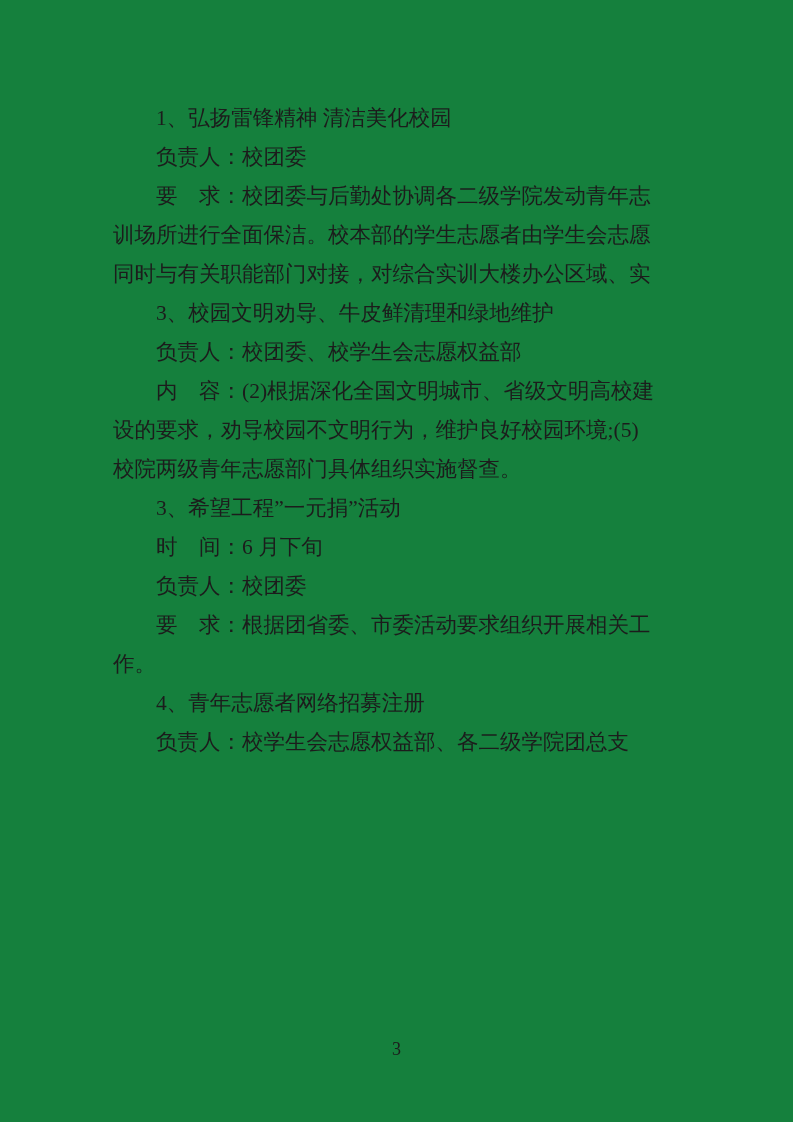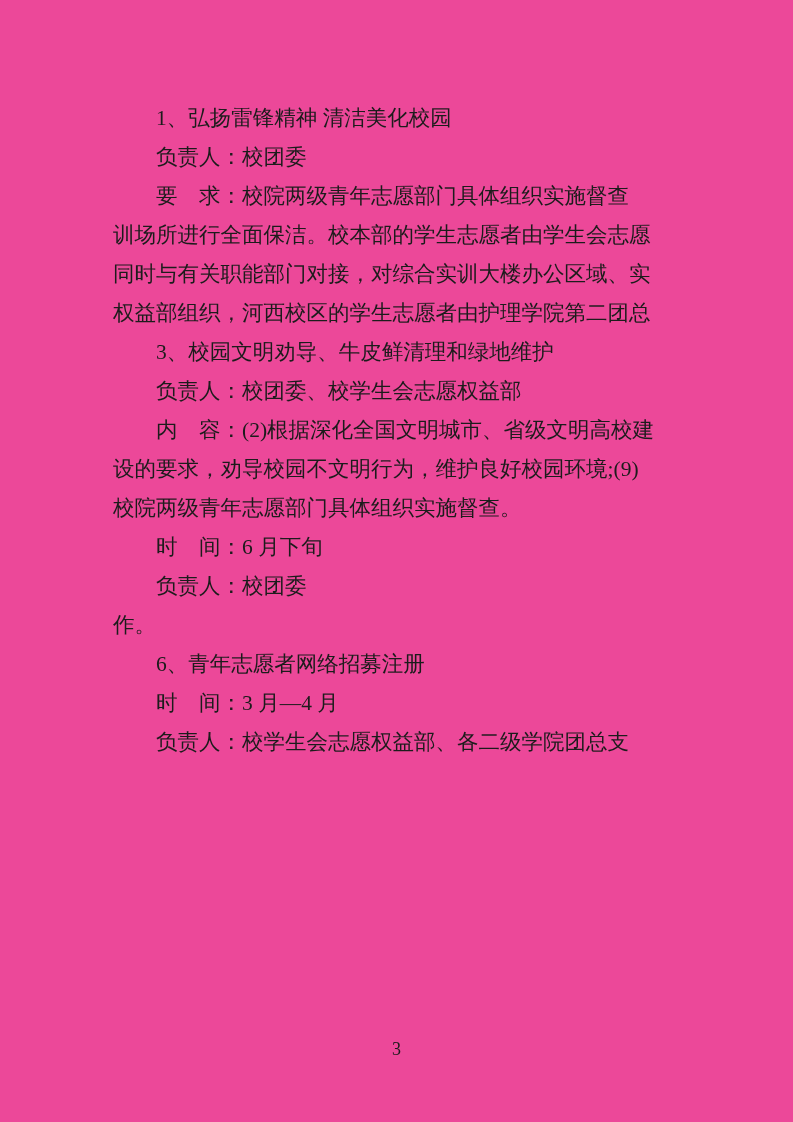--- a/index.html
+++ b/index.html
@@ -4,21 +4,21 @@
 <style>
   html, body {
     margin: 0;
     padding: 0;
     background: #ffffff;
   }
   .page {
     position: relative;
     width: 793px;
     height: 1122px;
-    background: #ec4899;
+    background: #15803d;
     overflow: hidden;
     font-family: "Liberation Serif", "DejaVu Serif", serif;
   }
   .doc-body {
     position: absolute;
     left: 113px;
     top: 99px;
     width: 540px;
     font-size: 21.5px;
     line-height: 39px;
@@ -44,30 +44,30 @@
     color: #1c1c1c;
   }
 </style>
 </head>
 <body>
 
 <div class="page">
   <div class="doc-body">
       <div class="line indent">1、弘扬雷锋精神 清洁美化校园</div>
       <div class="line indent">负责人：校团委</div>
-      <div class="line indent">要　求：校院两级青年志愿部门具体组织实施督查</div>
+      <div class="line indent">要　求：校团委与后勤处协调各二级学院发动青年志</div>
       <div class="line">训场所进行全面保洁。校本部的学生志愿者由学生会志愿</div>
       <div class="line">同时与有关职能部门对接，对综合实训大楼办公区域、实</div>
-      <div class="line">权益部组织，河西校区的学生志愿者由护理学院第二团总</div>
       <div class="line indent">3、校园文明劝导、牛皮鲜清理和绿地维护</div>
       <div class="line indent">负责人：校团委、校学生会志愿权益部</div>
       <div class="line indent">内　容：(2)根据深化全国文明城市、省级文明高校建</div>
-      <div class="line">设的要求，劝导校园不文明行为，维护良好校园环境;(9)</div>
+      <div class="line">设的要求，劝导校园不文明行为，维护良好校园环境;(5)</div>
       <div class="line">校院两级青年志愿部门具体组织实施督查。</div>
+      <div class="line indent">3、希望工程”一元捐”活动</div>
       <div class="line indent">时　间：6 月下旬</div>
       <div class="line indent">负责人：校团委</div>
+      <div class="line indent">要　求：根据团省委、市委活动要求组织开展相关工</div>
       <div class="line">作。</div>
-      <div class="line indent">6、青年志愿者网络招募注册</div>
-      <div class="line indent">时　间：3 月—4 月</div>
+      <div class="line indent">4、青年志愿者网络招募注册</div>
       <div class="line indent">负责人：校学生会志愿权益部、各二级学院团总支</div>
     </div>
   <div class="page-number">3</div>
 </div>
 
 </body></html>

